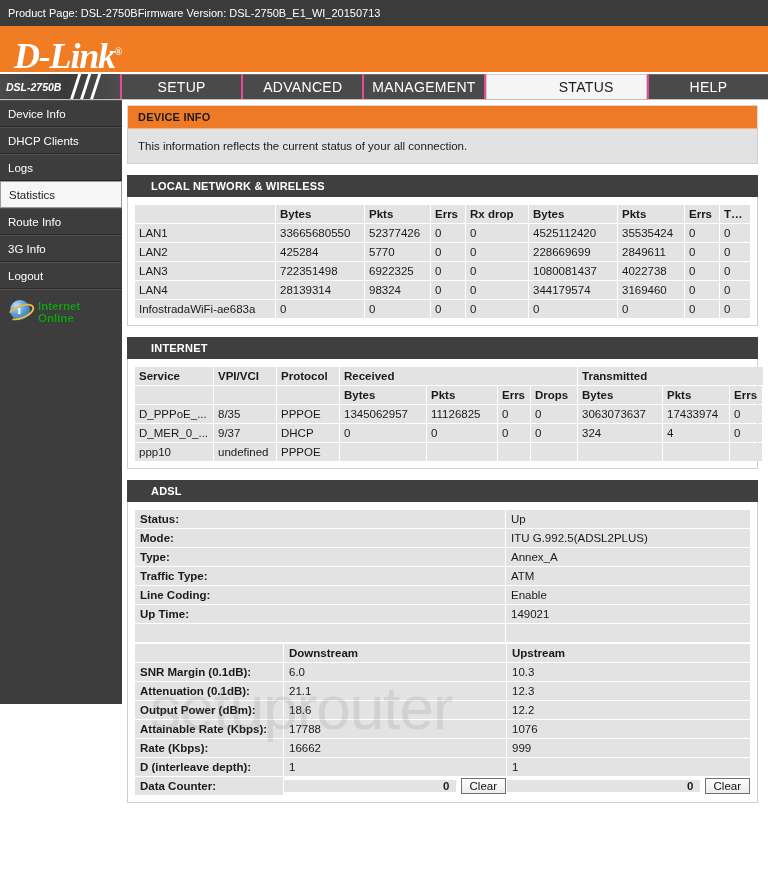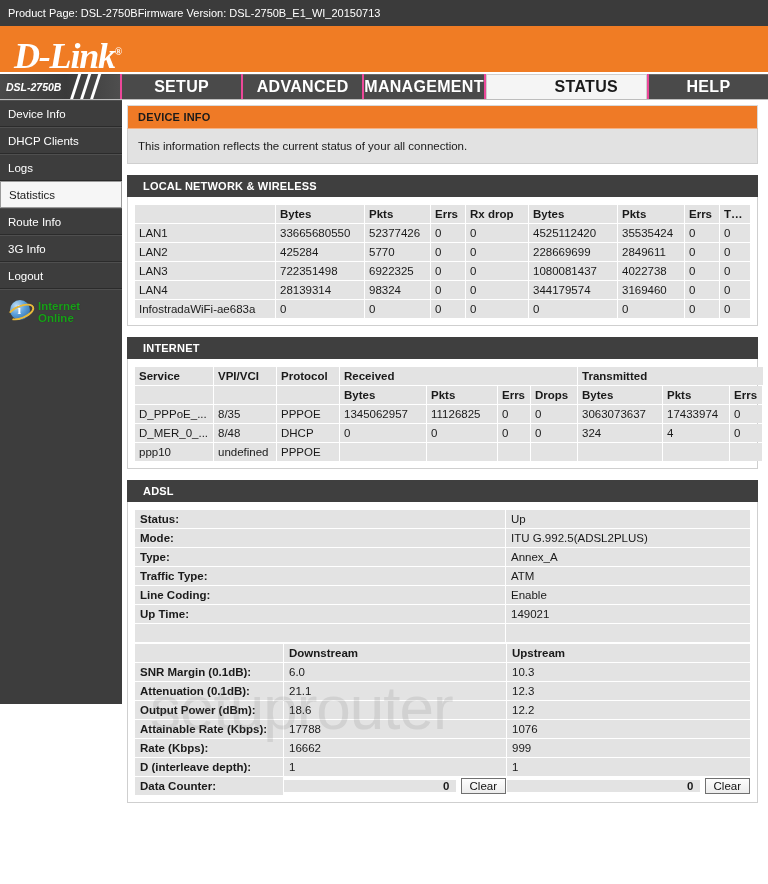--- a/index.html
+++ b/index.html
@@ -72,22 +72,22 @@
     width: 3px;
     height: 34px;
     background: #ffffff;
     transform: skewX(-18deg);
   }
   .tab {
     flex: 1;
     margin-left: 2px;
     background: #4a4a4a;
     color: #ffffff;
-    font-size: 16px;
-    font-weight: bold;
+    font-size: 14px;
+    font-weight: normal;
     display: flex;
     align-items: center;
     justify-content: center;
     letter-spacing: .3px;
     border-top: 1px solid #6a6a6a;
   }
   .tab.active {
     background: #f5f5f5;
     color: #1a1a1a;
     border-top: 1px solid #cfcfcf;
@@ -176,21 +176,21 @@
     padding: 11px 10px;
     font-size: 11.5px;
     color: #1a1a1a;
   }
   .panel-dark {
     background: #3f3f3f;
     color: #ffffff;
     font-size: 11px;
     font-weight: bold;
     letter-spacing: .2px;
-    padding: 5px 16px;
+    padding: 5px 24px;
     margin-top: 11px;
   }
   .panel-box {
     background: #ffffff;
     border: 1px solid #cfcfcf;
     border-top: none;
     padding: 7px 6px 6px 6px;
   }
 
   
@@ -482,21 +482,21 @@
             <td>11126825</td>
             <td>0</td>
             <td>0</td>
             <td>3063073637</td>
             <td>17433974</td>
             <td>0</td>
             <td>0</td>
           </tr>
           <tr>
             <td>D_MER_0_...</td>
-            <td>8/48</td>
+            <td>9/37</td>
             <td>DHCP</td>
             <td>0</td>
             <td>0</td>
             <td>0</td>
             <td>0</td>
             <td>324</td>
             <td>4</td>
             <td>0</td>
             <td>0</td>
           </tr>

